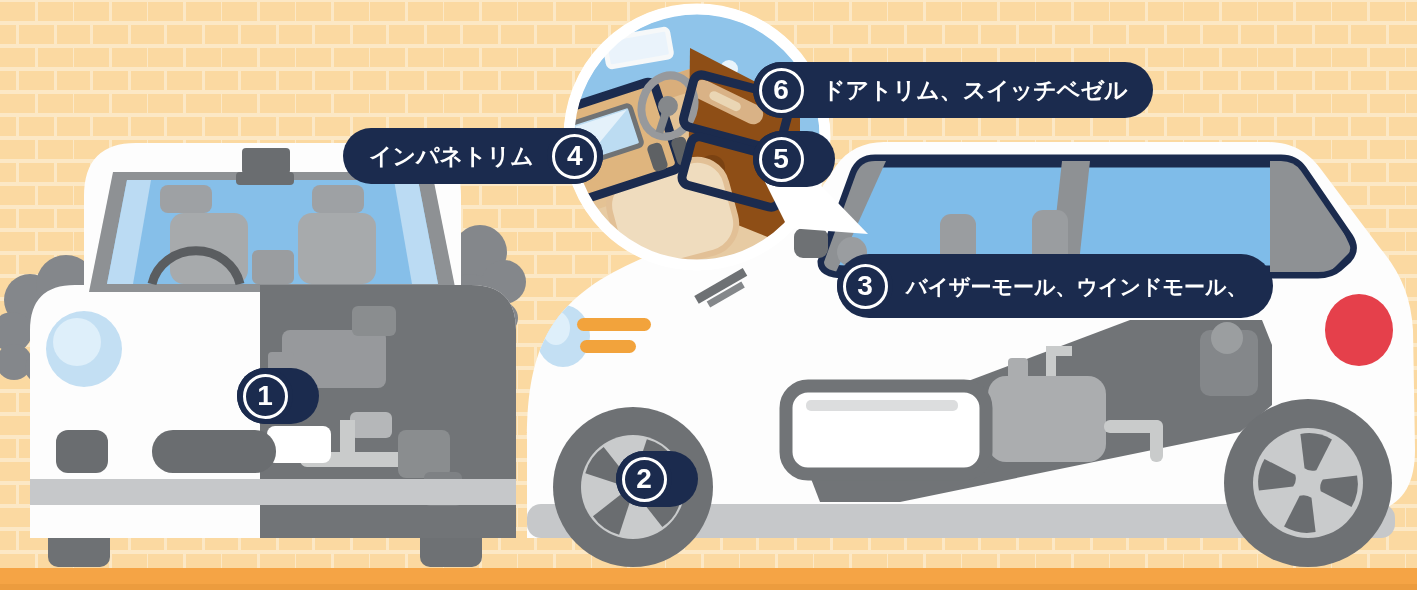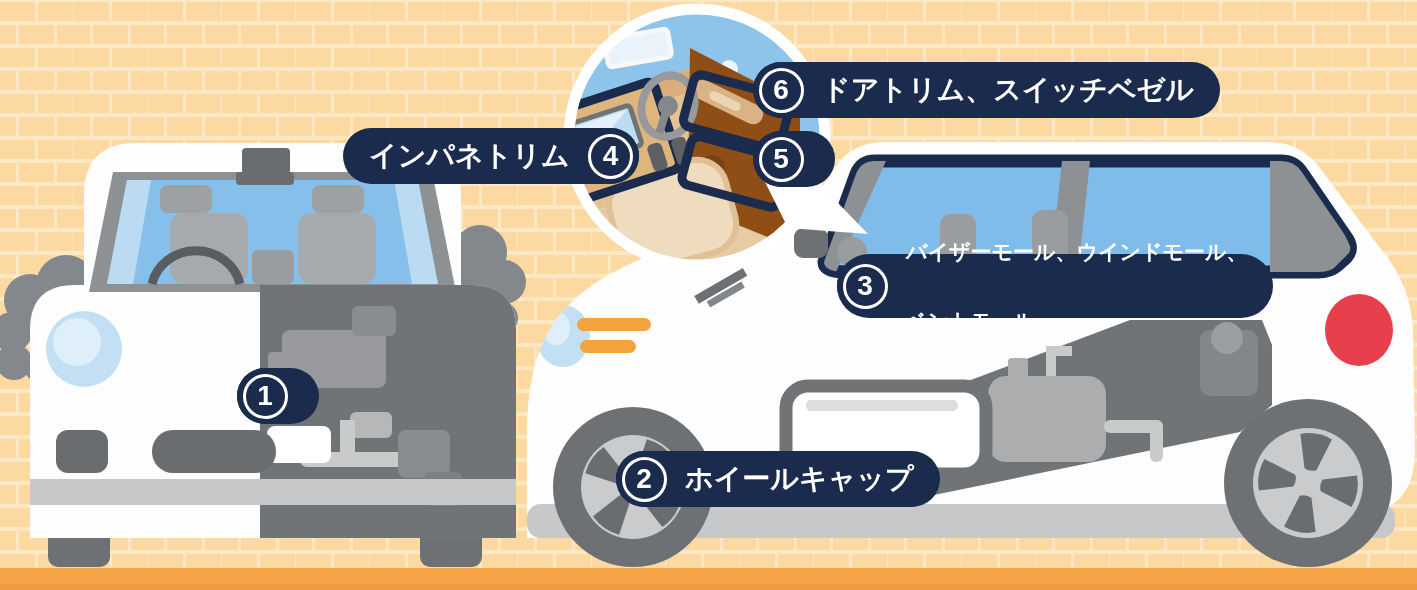--- a/index.html
+++ b/index.html
@@ -16,21 +16,21 @@
   }
   .lbl .num-outer{
     width:56px;height:56px;border-radius:50%;background:#1B2B4E;
     display:flex;align-items:center;justify-content:center;flex:0 0 auto;
   }
   .lbl .num-inner{
     width:45px;height:45px;border-radius:50%;border:3px solid #fff;
     display:flex;align-items:center;justify-content:center;
     font-size:28px;line-height:1;box-sizing:border-box;
   }
-  .lbl .txt{font-size:28px;}
+  .lbl .txt{font-size:23px;}
   #lbl1{left:237px;top:368px;}
   #lbl2{left:616px;top:451px;}
   #lbl3{left:837px;top:254px;height:64px;border-radius:34px;}
   #lbl3 .txt{display:flex;flex-direction:column;font-size:21px;line-height:25px;gap:44px;}
   #lbl4{left:343px;top:128px;padding:0 0 0 26px;justify-content:center;}
   #lbl5{left:753px;top:131px;}
   #lbl6{left:753px;top:62px;}
 </style>
 </head>
 <body>
@@ -252,30 +252,28 @@
 <div class="lbl" id="lbl1">
   <span class="num-outer">
     <span class="num-inner">1</span>
   </span>
 </div>
 
 <div class="lbl" id="lbl2">
   <span class="num-outer">
     <span class="num-inner">2</span>
   </span>
-  <span class="txt">ホイールキャップ</span>
 </div>
 
 <div class="lbl" id="lbl3">
   <span class="num-outer">
     <span class="num-inner">3</span>
   </span>
   <span class="txt">
     <span>バイザーモール、ウインドモール、</span>
-    <span>ベントモール</span>
   </span>
 </div>
 
 <div class="lbl" id="lbl4">
   <span class="txt">インパネトリム</span>
   <span class="num-outer">
     <span class="num-inner">4</span>
   </span>
 </div>
 

